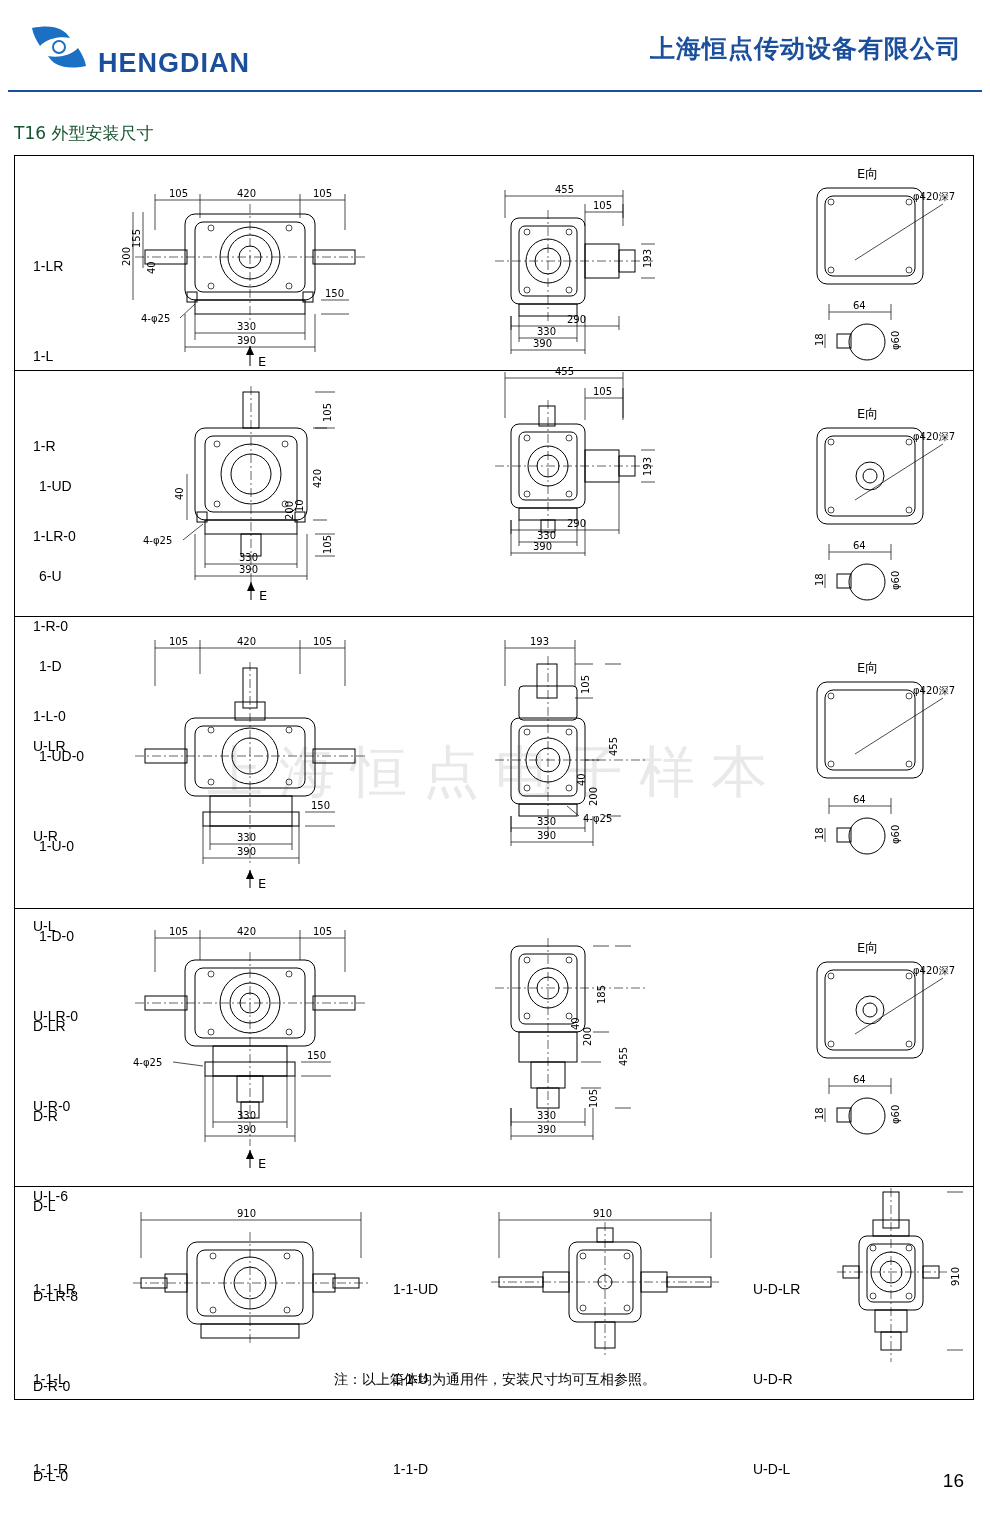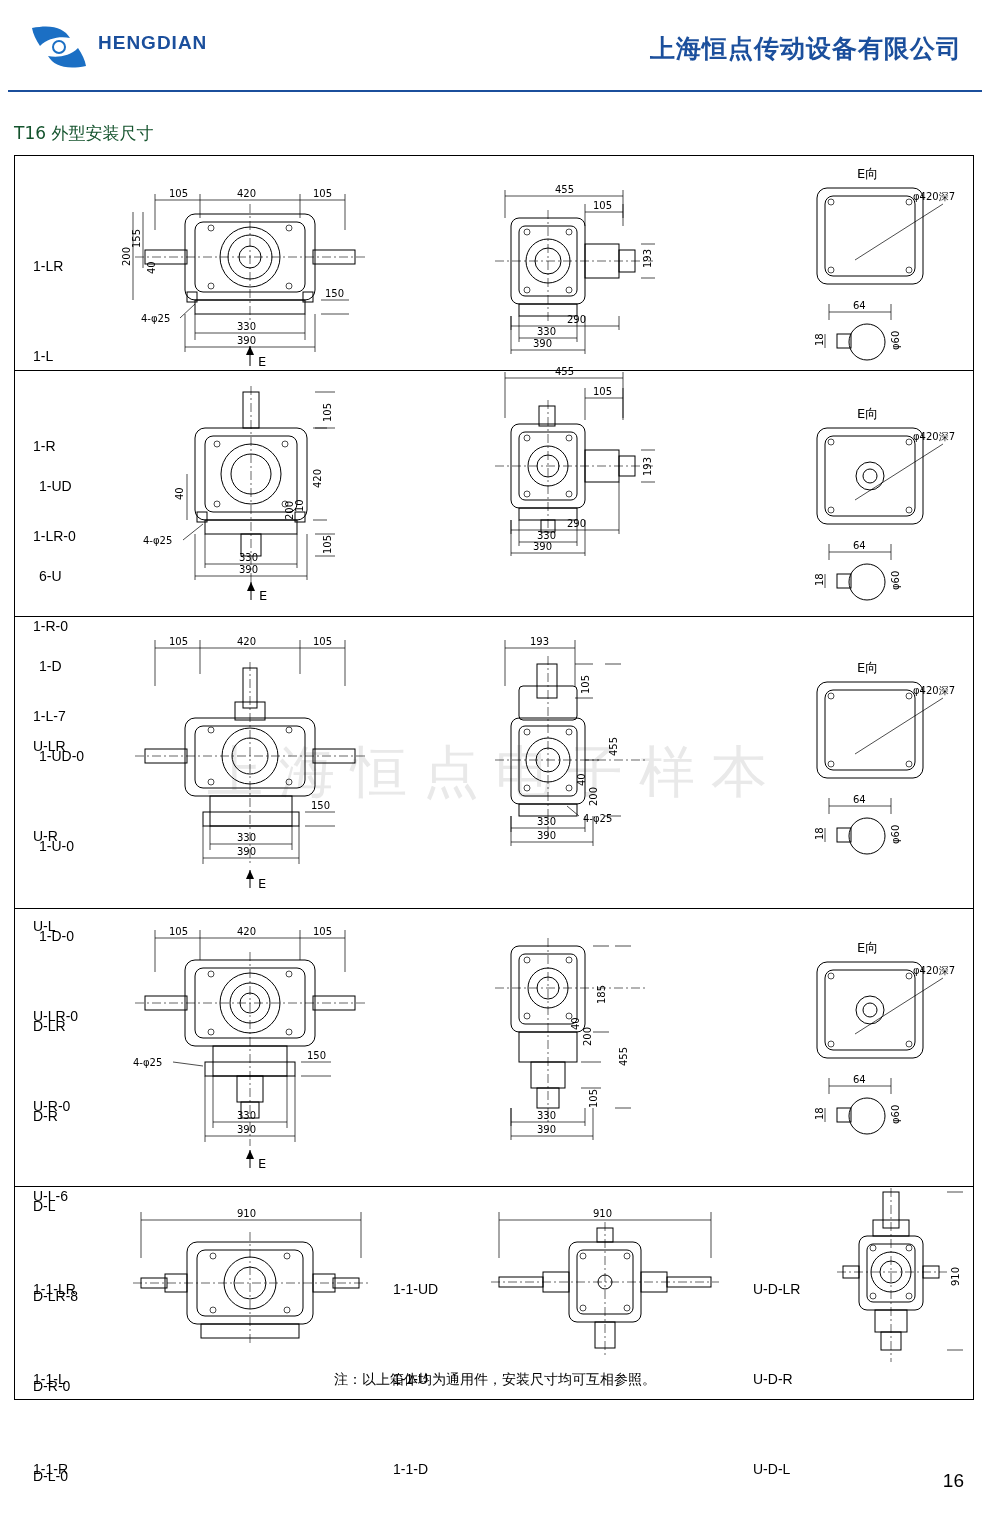--- a/index.html
+++ b/index.html
@@ -6,21 +6,21 @@
   body{
     width:990px;height:1513px;background:#ffffff;
     font-family:"Liberation Sans", sans-serif;
     color:#000;position:relative;overflow:hidden;
   }
   .page{position:relative;width:990px;height:1513px;}
 
   
   .header{position:absolute;left:0;top:0;width:990px;height:92px;}
   .logo-mark{position:absolute;left:30px;top:22px;width:58px;height:50px;}
-  .brand{position:absolute;left:98px;top:32px;font-size:19px;font-weight:bold;letter-spacing:1px;color:#1b4f9c;font-family:"Liberation Sans",sans-serif;}
+  .brand{position:absolute;left:98px;top:48px;font-size:27px;font-weight:bold;letter-spacing:1px;color:#1b4f9c;font-family:"Liberation Sans",sans-serif;}
   .company{position:absolute;right:28px;top:32px;font-size:25px;font-weight:bold;color:#1b4f9c;font-family:"DejaVu Sans",sans-serif;letter-spacing:1px;text-align:center;}
   .rule{position:absolute;left:8px;top:90px;width:974px;height:2px;background:#1b4f9c;}
 
   .page-title{position:absolute;left:14px;top:122px;font-size:17px;font-family:"DejaVu Sans",sans-serif;color:#14532d;}
 
   
   .frame{position:absolute;left:14px;top:155px;width:960px;height:1245px;border:1px solid #000;box-sizing:border-box;}
 
   .hline{position:absolute;left:0;width:958px;height:1px;background:#000;}
 
@@ -70,21 +70,21 @@
     <div class="hline" style="top:460px;"></div>
     <div class="hline" style="top:752px;"></div>
     <div class="hline" style="top:1030px;"></div>
 
     <div class="labels" style="left:18px;top:35px;">
       <div>1-LR</div>
       <div>1-L</div>
       <div>1-R</div>
       <div>1-LR-0</div>
       <div>1-R-0</div>
-      <div>1-L-7</div>
+      <div>1-L-0</div>
     </div>
 
     <svg class="draw" style="left:110px;top:14px;" width="250" height="200" viewBox="0 0 250 200">
 
       <line class="thin" x1="30" y1="24" x2="30" y2="60"></line>
       <line class="thin" x1="75" y1="24" x2="75" y2="48"></line>
       <line class="thin" x1="175" y1="24" x2="175" y2="48"></line>
       <line class="thin" x1="220" y1="24" x2="220" y2="60"></line>
       <line class="thin" x1="30" y1="30" x2="75" y2="30"></line>
       <line class="thin" x1="75" y1="30" x2="175" y2="30"></line>

